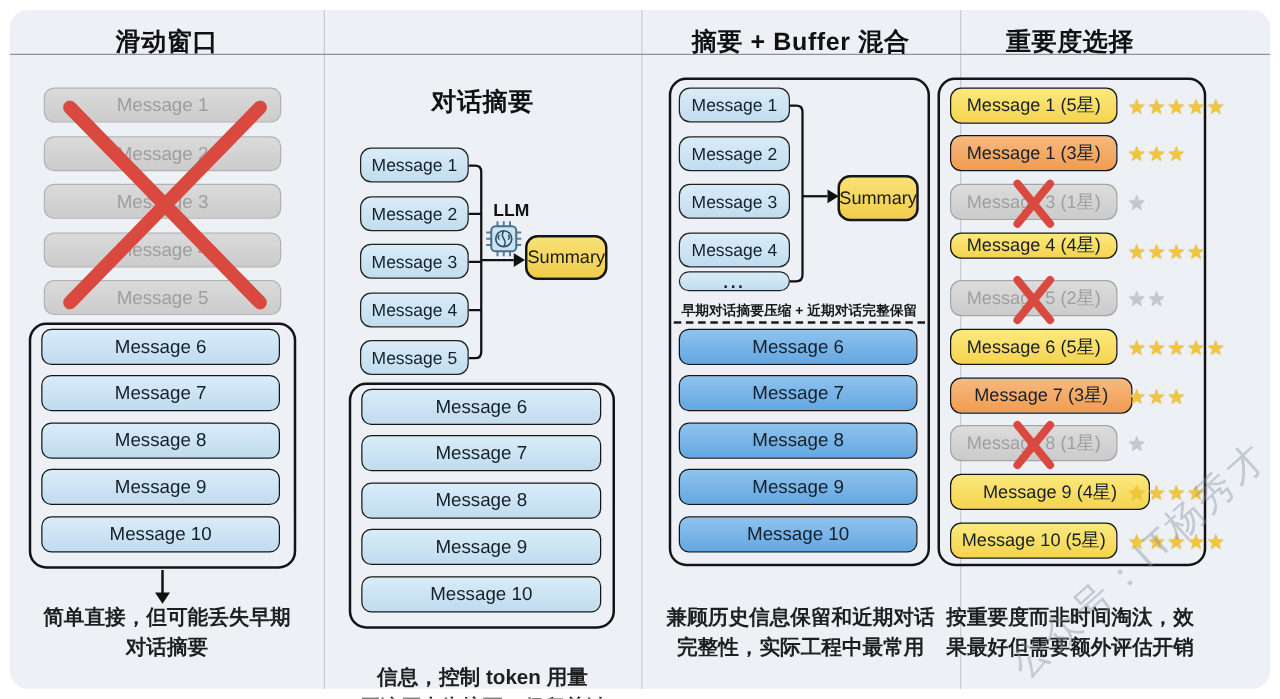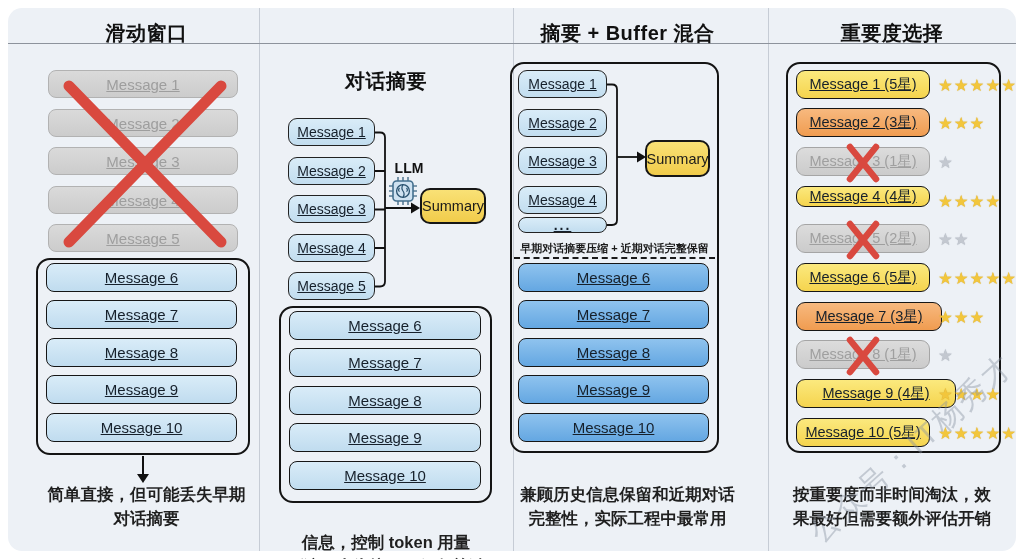--- a/index.html
+++ b/index.html
@@ -4,21 +4,21 @@
 <style>
   html,body{margin:0;padding:0;background:#ffffff;}
   #canvas{position:relative;width:1024px;height:559px;background:#ffffff;overflow:hidden;
           font-family:"Liberation Sans","DejaVu Sans",sans-serif;color:#1a1a1a;}
   #panel{position:absolute;left:8px;top:8px;width:1008px;height:543px;background:#edf1f6;border-radius:14px;}
   .vdiv{position:absolute;top:8px;height:543px;width:1px;background:#c6ccd5;}
   .hline{position:absolute;left:8px;top:43px;width:1008px;height:0;border-top:1.5px solid #8d939c;}
   .col{position:absolute;top:8px;height:543px;}
   .hdr{position:absolute;left:0;top:12px;width:100%;text-align:center;font-size:20px;font-weight:600;color:#111;letter-spacing:0.5px;}
   .msg{position:absolute;display:flex;align-items:center;justify-content:center;
-       border-radius:8px;font-size:15px;color:#16202b;box-sizing:border-box;white-space:nowrap;text-decoration:underline;}
+       border-radius:8px;font-size:15px;color:#16202b;box-sizing:border-box;white-space:nowrap;}
   .gray{background:linear-gradient(#dadada,#cccccc);border:1px solid #b2b2b2;color:#9e9e9e;}
   .blue{background:linear-gradient(#d9ecf8,#c0dcef);border:1.7px solid #161616;}
   .smallblue{background:linear-gradient(#d9ecf8,#c2ddef);border:1.6px solid #222;border-radius:9px;font-size:14px;}
   .deep{background:linear-gradient(#8fc3ee,#64a7e2);border:1.7px solid #161616;}
   .y{background:linear-gradient(#fbe97e,#f5d44e);border:1.8px solid #161616;font-size:14.5px;border-radius:9px;}
   .o{background:linear-gradient(#f7b97f,#f09c50);border:1.8px solid #161616;font-size:14.5px;border-radius:9px;}
   .d{background:linear-gradient(#dcdcdc,#cbcbcb);border:1.6px solid #a5a5a5;color:#9f9f9f;font-size:14.5px;border-radius:9px;}
   .container{position:absolute;border:2.5px solid #141414;border-radius:14px;box-sizing:border-box;background:transparent;}
   .summary{position:absolute;display:flex;align-items:center;justify-content:center;
            background:linear-gradient(#f9e176,#f1cc4b);border:2px solid #161616;border-radius:10px;
@@ -38,21 +38,21 @@
 </head>
 <body>
 
 <div id="canvas">
   <div id="panel"></div>
   <div class="vdiv" style="left:259px"></div>
   <div class="vdiv" style="left:513px"></div>
   <div class="vdiv" style="left:768px"></div>
   <div class="hline"></div>
 
-  <div class="col" style="left:21px;width:251px;">
+  <div class="col" style="left:8px;width:251px;">
     <div class="hdr">滑动窗口</div>
 
     <div class="msg gray" style="left:27px;top:62px;width:190px;height:28px">Message 1</div>
     <div class="msg gray" style="left:27px;top:101px;width:190px;height:28px">Message 2</div>
     <div class="msg gray" style="left:27px;top:139px;width:190px;height:28px">Message 3</div>
     <div class="msg gray" style="left:27px;top:178px;width:190px;height:28px">Message 4</div>
     <div class="msg gray" style="left:27px;top:216px;width:190px;height:28px">Message 5</div>
 
     <svg style="left:40px;top:68px" width="168" height="176">
       <line x1="8" y1="10" x2="160" y2="166" stroke="#d9493f" stroke-width="11" stroke-linecap="round"></line>
@@ -111,21 +111,21 @@
     <div class="msg blue" style="left:30px;top:330px;width:192px;height:29px">Message 8</div>
     <div class="msg blue" style="left:30px;top:367px;width:192px;height:29px">Message 9</div>
     <div class="msg blue" style="left:30px;top:405px;width:192px;height:29px">Message 10</div>
 
     <div class="caption">
       <div>信息，控制 token 用量</div>
       <div>压缩历史为摘要，保留关键</div>
     </div>
   </div>
 
-  <div class="col" style="left:488px;width:255px;padding-left:24px;">
+  <div class="col" style="left:513px;width:255px;">
     <div class="hdr">摘要 + Buffer 混合</div>
 
     <div class="container" style="left:22px;top:54px;width:209px;height:391px"></div>
 
     <div class="msg smallblue" style="left:30px;top:62px;width:89px;height:28px">Message 1</div>
     <div class="msg smallblue" style="left:30px;top:101px;width:89px;height:28px">Message 2</div>
     <div class="msg smallblue" style="left:30px;top:139px;width:89px;height:28px">Message 3</div>
     <div class="msg smallblue" style="left:30px;top:178px;width:89px;height:28px">Message 4</div>
     <div class="msg smallblue" style="left:30px;top:209px;width:89px;height:16px;font-weight:700;letter-spacing:2px">...</div>
 
@@ -145,29 +145,29 @@
     <div class="msg deep" style="left:30px;top:330px;width:191px;height:29px">Message 8</div>
     <div class="msg deep" style="left:30px;top:367px;width:191px;height:29px">Message 9</div>
     <div class="msg deep" style="left:30px;top:405px;width:191px;height:29px">Message 10</div>
 
     <div class="caption">
       <div>兼顾历史信息保留和近期对话</div>
       <div>完整性，实际工程中最常用</div>
     </div>
   </div>
 
-  <div class="col" style="left:768px;width:248px;">
+  <div class="col" style="left:732px;width:248px;">
     <div class="hdr">重要度选择</div>
 
     <div class="container" style="left:18px;top:54px;width:215px;height:391px"></div>
 
     <div class="msg y" style="left:28px;top:62px;width:134px;height:29px">Message 1 (5星)</div>
     <div class="stars gold" style="left:170px;top:68px">★★★★★</div>
 
-    <div class="msg o" style="left:28px;top:100px;width:134px;height:29px">Message 2 (3星)</div>
+    <div class="msg o" style="left:28px;top:100px;width:134px;height:29px">Message 1 (3星)</div>
     <div class="stars gold" style="left:170px;top:106px">★★★</div>
 
     <div class="msg d" style="left:28px;top:139px;width:134px;height:29px">Message 3 (1星)</div>
     <div class="stars grey" style="left:170px;top:145px">★</div>
     <svg style="left:75px;top:134px" width="40" height="42">
       <line x1="7" y1="5" x2="33" y2="37" stroke="#d9493f" stroke-width="6.5" stroke-linecap="round"></line>
       <line x1="33" y1="5" x2="7" y2="37" stroke="#d9493f" stroke-width="6.5" stroke-linecap="round"></line>
     </svg>
 
     <div class="msg y" style="left:28px;top:178px;width:134px;height:21px">Message 4 (4星)</div>

